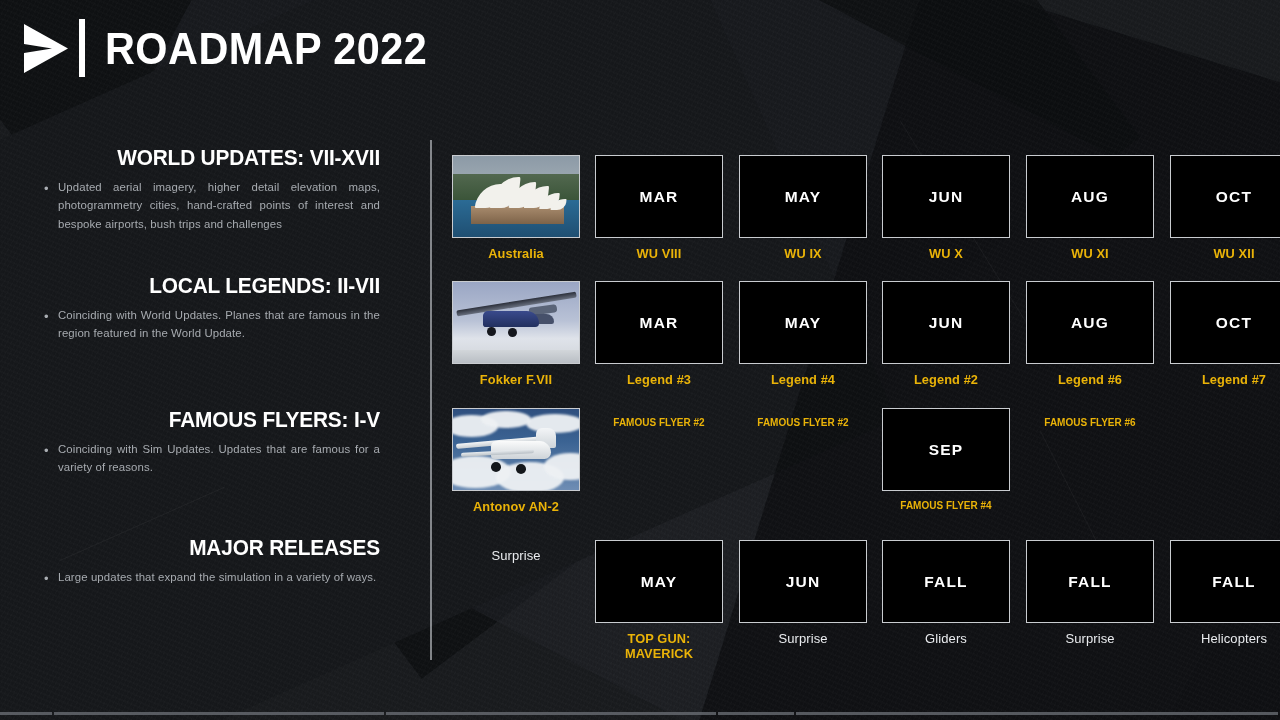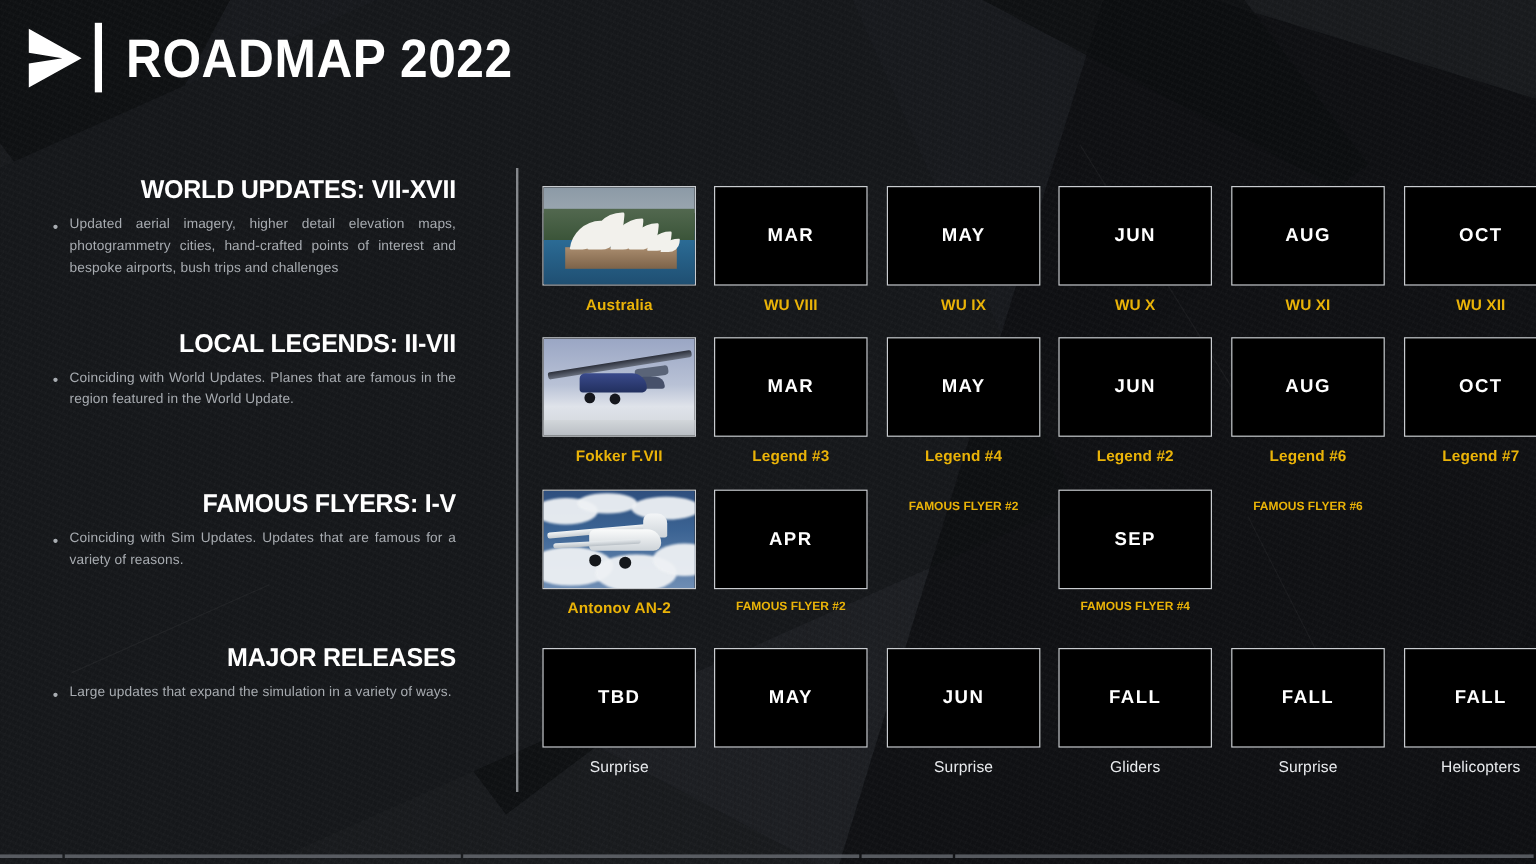--- a/index.html
+++ b/index.html
@@ -399,23 +399,20 @@
           <div class="an-body"></div>
           <div class="an-wing2"></div>
           <div class="an-g1"></div>
             <div class="an-g2"></div>
         </div>
       </div>
       <div class="caption">Antonov AN-2</div>
     </div>
 
     <div class="cell" style="left:143px;">
-      <div class="card">
-        <span class="month">APR</span>
-      </div>
       <div class="caption ff">FAMOUS FLYER #2</div>
     </div>
 
     <div class="cell" style="left:287px;">
       <div class="caption ff">FAMOUS FLYER #2</div>
     </div>
 
     <div class="cell" style="left:430px;">
       <div class="card">
         <span class="month">SEP</span>
@@ -423,30 +420,28 @@
       <div class="caption ff">FAMOUS FLYER #4</div>
     </div>
 
     <div class="cell" style="left:574px;">
       <div class="caption ff">FAMOUS FLYER #6</div>
     </div>
   </div>
 
   <div class="row" style="top:385px;">
     <div class="cell" style="left:0px;">
-      <div class="card">
-        <span class="month">TBD</span>
-      </div>
       <div class="caption light">Surprise</div>
     </div>
 
     <div class="cell" style="left:143px;">
       <div class="card">
         <span class="month">MAY</span>
       </div>
+      <div class="caption">TOP GUN: MAVERICK</div>
     </div>
 
     <div class="cell" style="left:287px;">
       <div class="card">
         <span class="month">JUN</span>
       </div>
       <div class="caption light">Surprise</div>
     </div>
 
     <div class="cell" style="left:430px;">

